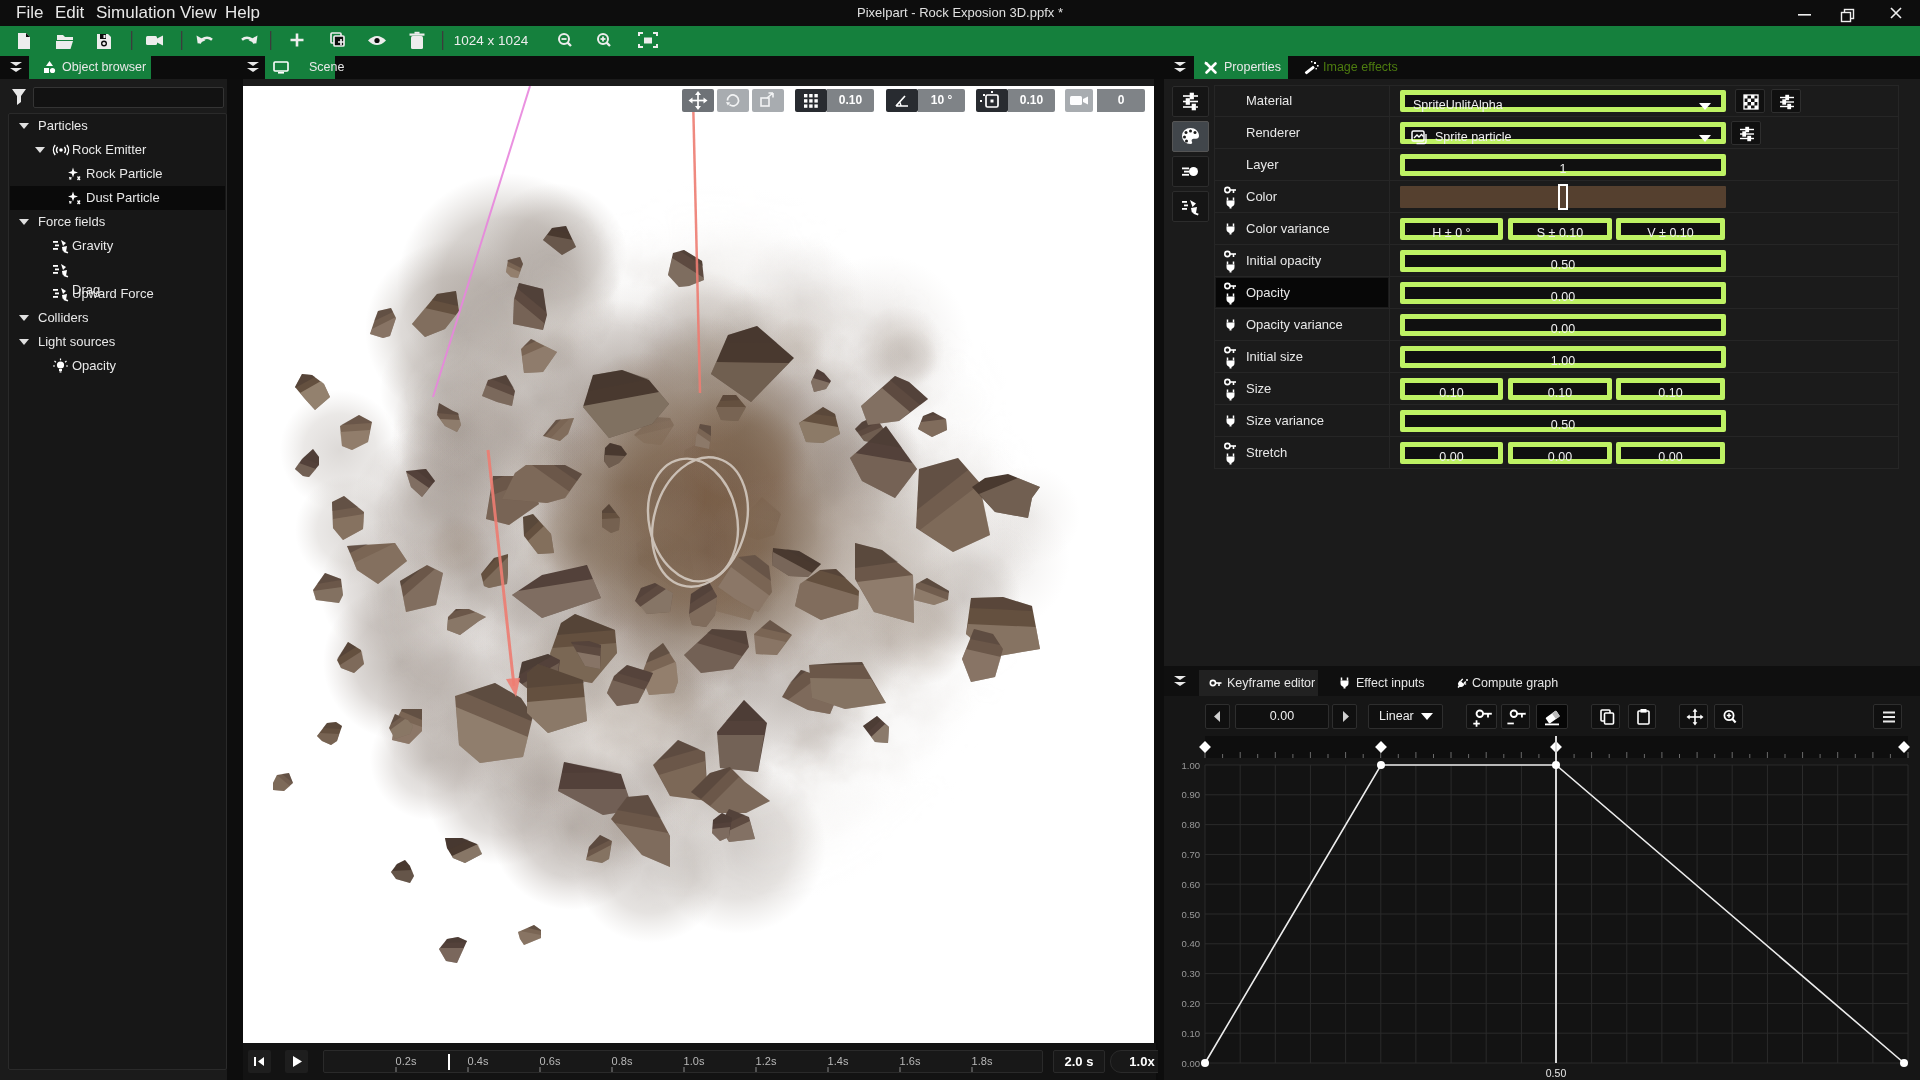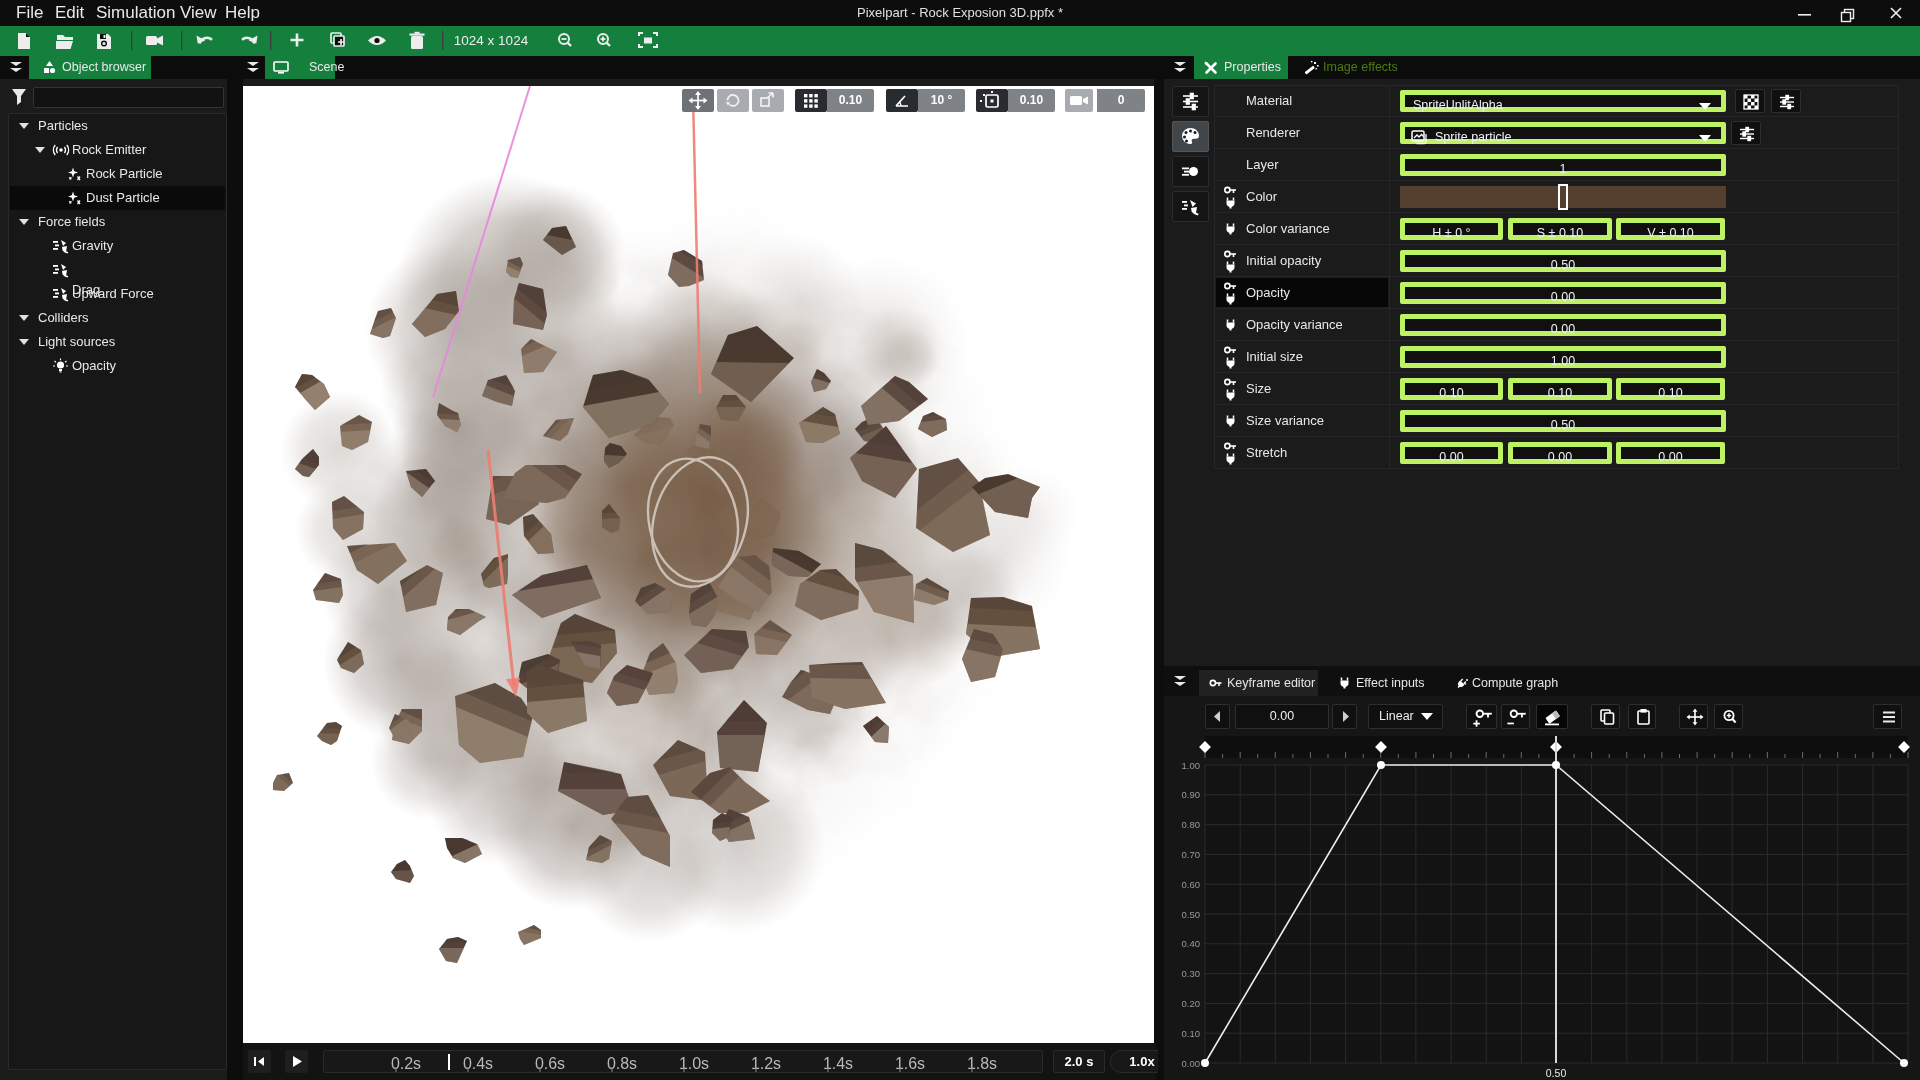--- a/index.html
+++ b/index.html
@@ -20,21 +20,21 @@
   #tree { position:absolute; left:8px; top:34px; width:219px; height:957px; background:#171717; border:1px solid #2a2a2a; border-radius:2px; }
   .trow { position:absolute; left:1px; width:215px; height:24px; font-size:13px; color:#e8e8e8; line-height:24px; }
   .trow.sel { background:#0a0a0a; }
   .tarrow { position:absolute; top:9px; width:0; height:0; border-left:5px solid transparent; border-right:5px solid transparent; border-top:6px solid #e0e0e0; }
   
   #scenepanel { position:absolute; left:236px; top:79px; width:920px; height:1001px; background:#1b1b1b; }
   #canvas { position:absolute; left:7px; top:7px; width:911px; height:957px; background:#ffffff; overflow:hidden; }
   #timeline { position:absolute; left:0px; top:964px; width:920px; height:37px; background:#131313; }
   .tlbtn { position:absolute; top:7px; width:23px; height:23px; background:#1e1e1e; border-radius:2px; }
   #tltrack { position:absolute; left:87px; top:7px; width:720px; height:23px; background:#181818; border:1px solid #2a2a2a; border-radius:2px; }
-  .tlab { position:absolute; top:4px; font-size:16px; color:#b9b9b9; transform:translateX(-50%);padding-left:20px; }
+  .tlab { position:absolute; top:4px; font-size:11px; color:#b9b9b9; transform:translateX(-50%);padding-left:20px; }
   .tick { position:absolute; top:16px; width:1px; height:5px; background:#8a8a8a; transform:translateX(-50%); }
   .tlval { position:absolute; top:7px; height:23px; background:#181818; border:1px solid #2a2a2a; border-radius:2px; color:#fff; font-size:13px; font-weight:bold; text-align:center; line-height:21px; }
   
   #rightpanel { position:absolute; left:1164px; top:79px; width:756px; height:1001px; background:#1b1b1b; }
   .stripbtn { position:absolute; left:8px; width:37px; height:31px; background:#151515; border:1px solid #2c2c2c; border-radius:2px; }
   .stripbtn.on { background:#41464b; border-color:#555; }
   .prow { position:absolute; left:50px; width:684px; height:32px; border-bottom:1px solid #262626; }
   .plabel { position:absolute; left:32px; top:0; height:32px; line-height:32px; font-size:13px; color:#e8e8e8; }
   .pfield { position:absolute; top:5px; height:22px; background:#101010; border:5px solid #bef264; border-radius:2px; color:#f0f0f0; font-size:12.5px; text-align:center; line-height:20px; }
   .pwide { left:186px; width:326px; }

